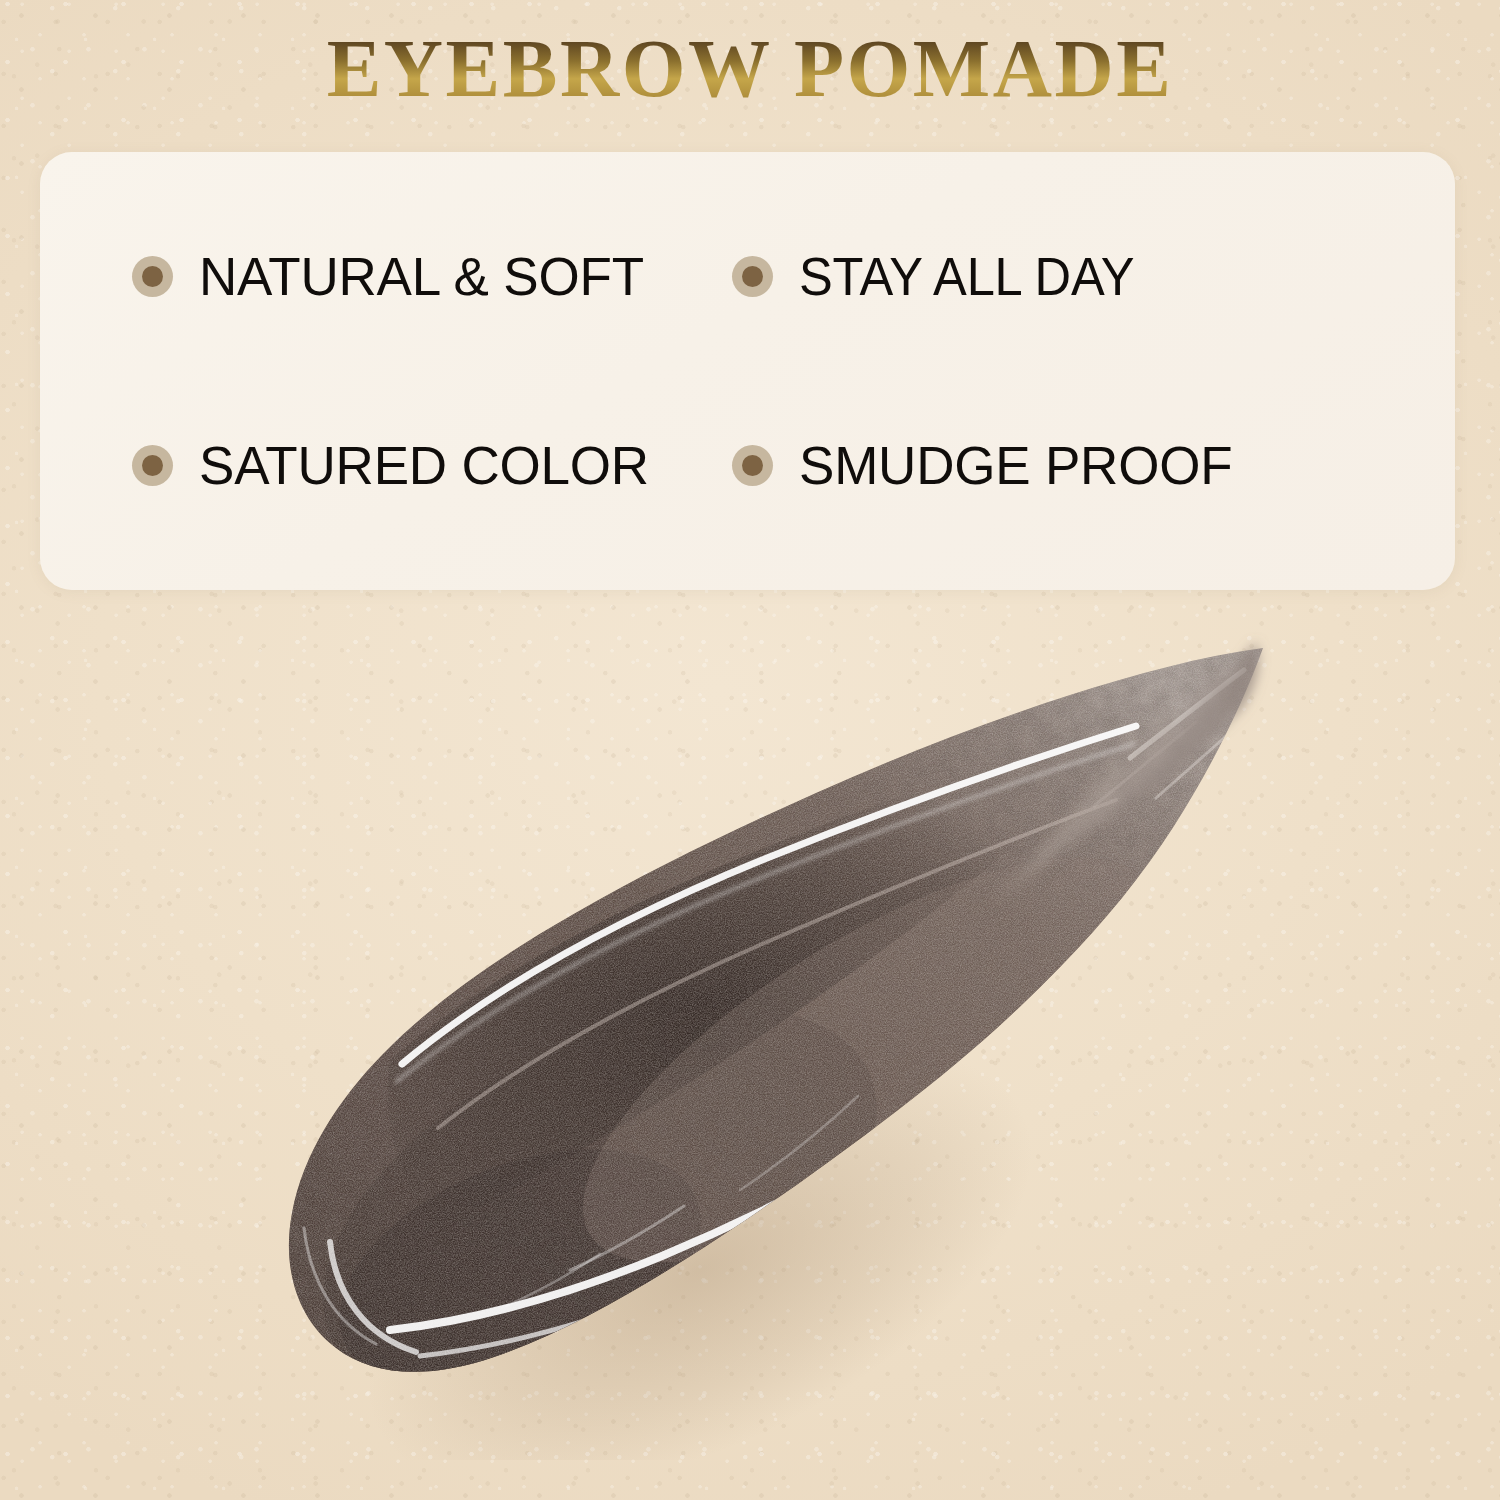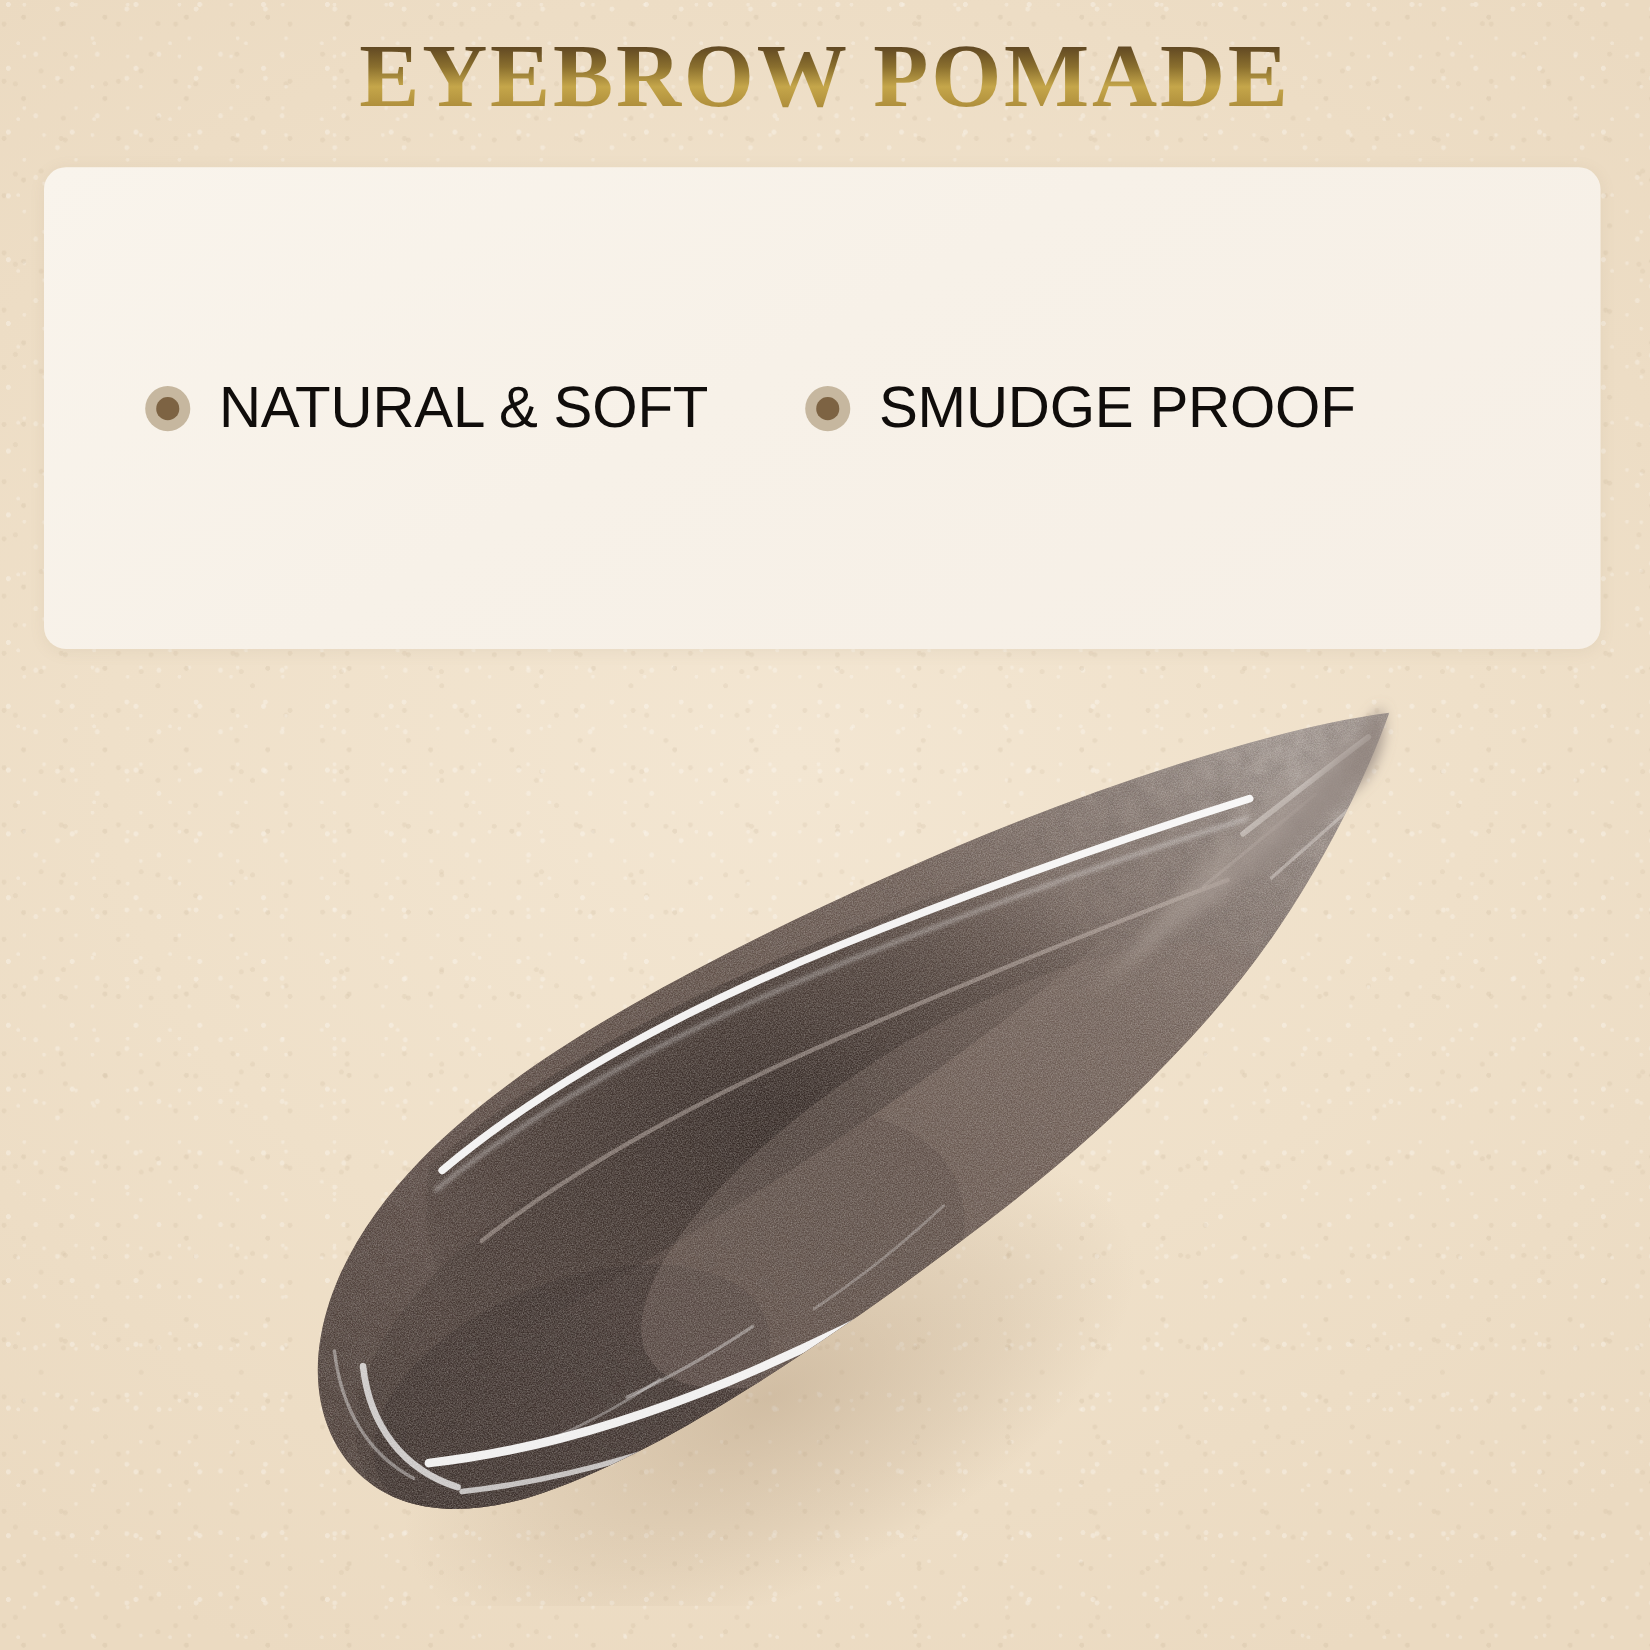--- a/index.html
+++ b/index.html
@@ -62,21 +62,21 @@
     color:transparent;
     -webkit-text-fill-color:transparent;
   }
 
   
   #feature-card {
     position:absolute;
     left:40px; top:152px;
     width:1415px; height:438px;
     background:linear-gradient(150deg,#f9f4ec 0%, #f7f1e8 45%, #f6efe6 100%);
-    border-radius:20px;
+    border-radius:32px;
     box-shadow:0 2px 14px rgba(150,126,95,.10);
     padding:30px 26px 30px 92px;
     display:grid;
     grid-template-columns:600px 1fr;
     grid-auto-rows:1fr;
     align-items:center;
     column-gap:0;
   }
 
   .feature-item {
@@ -129,21 +129,33 @@
 <div id="title">EYEBROW POMADE</div>
 
 <div id="feature-card">
 
   <div class="feature-item col-left">
     <span class="bullet">
         <i></i>
       </span>
     <span class="feature-label">NATURAL &amp; SOFT</span>
   </div>
-
+  <div class="feature-item col-right">
+    <span class="bullet">
+        <i></i>
+      </span>
+    <span class="feature-label">STAY ALL DAY</span>
+  </div>
+
+  <div class="feature-item col-left">
+    <span class="bullet">
+        <i></i>
+      </span>
+    <span class="feature-label">SATURED COLOR</span>
+  </div>
 
   <div class="feature-item col-left">
     <span class="bullet">
         <i></i>
       </span>
     <span class="feature-label">SMUDGE PROOF</span>
   </div>
 
 
 </div>

